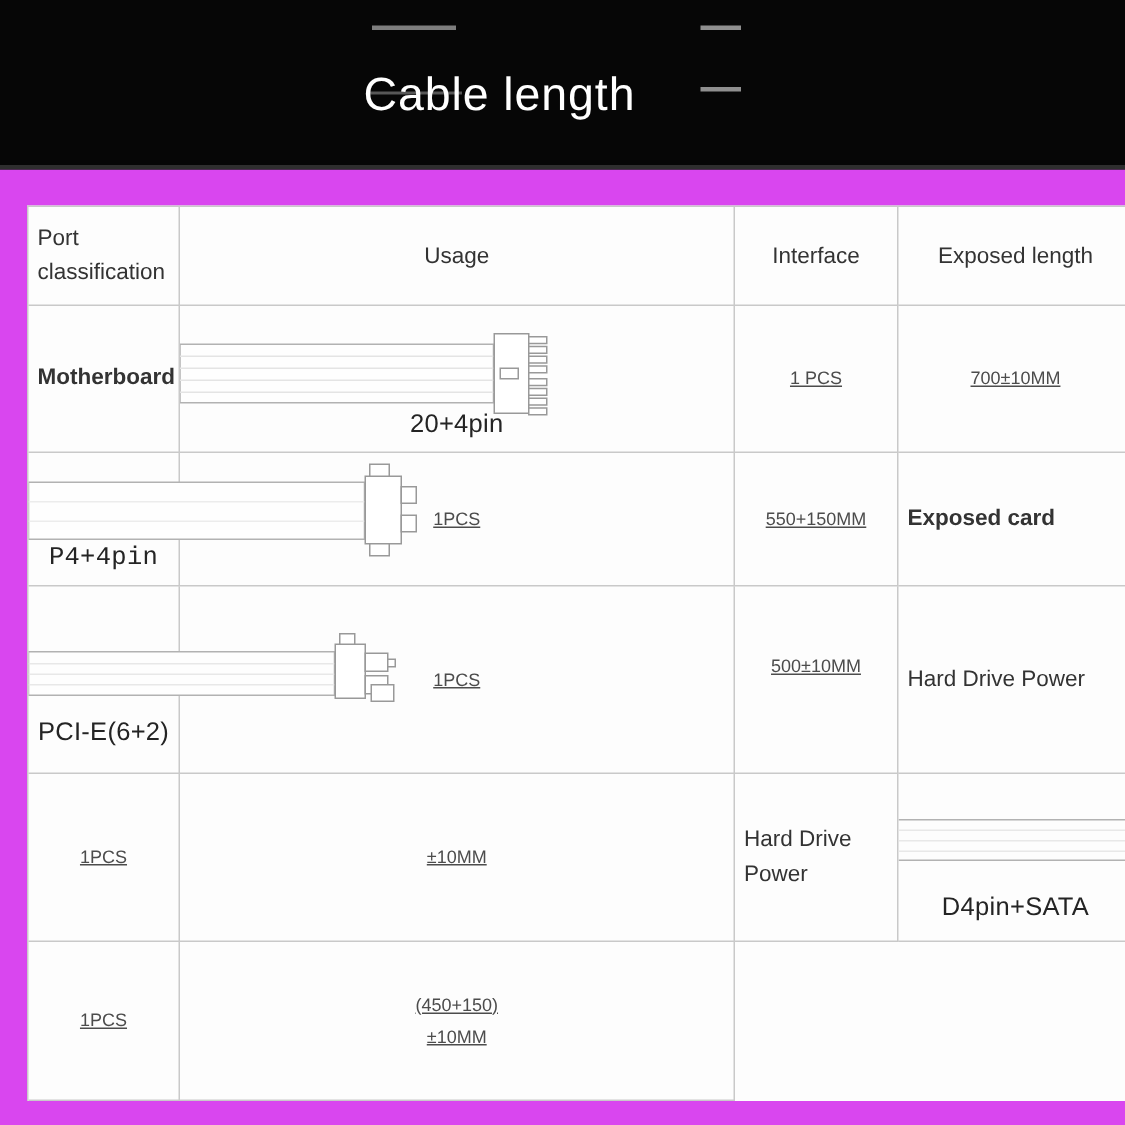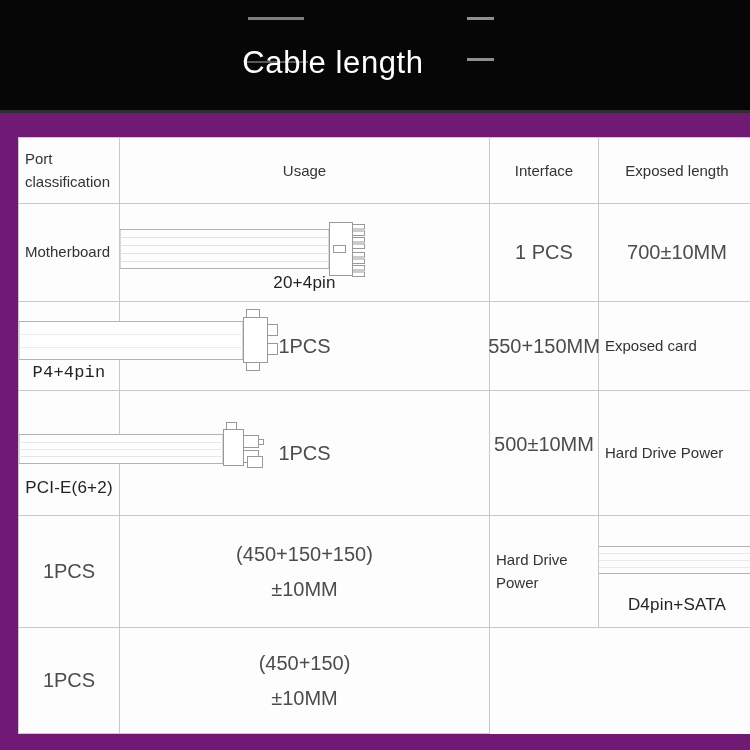--- a/index.html
+++ b/index.html
@@ -1,17 +1,17 @@
 <!DOCTYPE html>
 <html><head>
 <meta charset="utf-8">
 <style>
   * { margin:0; padding:0; box-sizing:border-box; }
   html,body { background:#ffffff; font-family:"Liberation Sans", sans-serif; }
-  .page { position:relative; width:750px; height:750px; background:#701a75; overflow:hidden; }
+  .page { position:relative; width:750px; height:750px; background:#d946ef; overflow:hidden; }
 
   
   .banner { position:absolute; left:0; top:0; width:750px; height:113px;
             background:#060606; border-bottom:3px solid #2e2e2e; }
   .banner-title { position:absolute; left:0; top:47px; width:666px; text-align:center;
             color:#ffffff; font-size:31px; font-weight:400; letter-spacing:0.6px;
             line-height:1; z-index:2; }
   .dash { position:absolute; background:#7d7d7d; z-index:1; }
   .dash-a { left:248px; top:17px; width:56px; height:3px; }
   .dash-b { left:467px; top:17px; width:27px; height:3px; background:#8f8f8f; }
@@ -24,23 +24,23 @@
             grid-template-columns:101px 370px 109px 157px;
             grid-template-rows:66px 98px 89px 125px 112px 106px;
             border-top:1px solid #c9c9c9; border-left:1px solid #c9c9c9;
             background:#fdfdfd; }
   .cell { border-right:1px solid #c9c9c9; border-bottom:1px solid #c9c9c9;
             position:relative; display:flex; align-items:center;
             color:#333333; font-size:15px; }
   .cell.center { justify-content:center; text-align:center; }
   .cell.port   { padding-left:6px; line-height:1.5; }
   .cell.port.mid { justify-content:center; padding-left:0; text-align:center; }
-  .cell.nowrap { white-space:nowrap; overflow:visible; }
+  .cell.nowrap { white-space:nowrap; overflow:visible;font-weight:bold; }
   .cell.value  { justify-content:center; text-align:center;
-                 color:#4c4c4c; font-size:20px; line-height:1.75; }
+                 color:#4c4c4c; font-size:12px; line-height:1.75;text-decoration:underline; }
   .cell.value.raised { padding-bottom:18px; }
   .cell.iface  { display:block; }
   .cable-label { position:absolute; left:0; width:100%; text-align:center;
                  color:#242424; font-size:17px; letter-spacing:0.2px;margin-top:40px; }
   svg.diagram  { position:absolute; left:0; top:0; display:block; }
 </style>
 </head>
 <body>
 
 <div class="page">
@@ -116,21 +116,20 @@
       </svg>
       <span class="cable-label" style="bottom:17px;">PCI-E(6+2)</span>
     </div>
     <div class="cell value">1PCS</div>
     <div class="cell value raised">500±10MM</div>
 
     <div class="cell port">Hard Drive Power</div>
     <div class="cell value">1PCS</div>
     <div class="cell value">
       <span>
-        <span style="display:block;">(450+150+150)</span>
         <span style="display:block;">±10MM</span>
       </span>
     </div>
 
     <div class="cell port">Hard Drive Power</div>
     <div class="cell iface">
       <svg class="diagram" width="370" height="106" viewBox="0 0 370 106">
         <path d="M0 30.5H236 M0 57.5H236" stroke="#b2b2b2" fill="none"></path>
         <path d="M0 37.5H236 M0 44.5H236 M0 51.5H236" stroke="#e8e8e8" fill="none"></path>
         <g stroke="#999999" fill="#ffffff">

